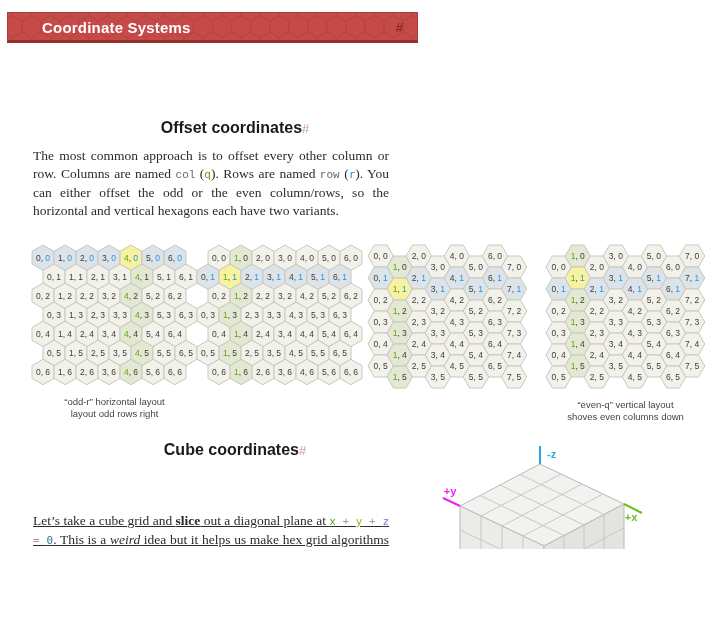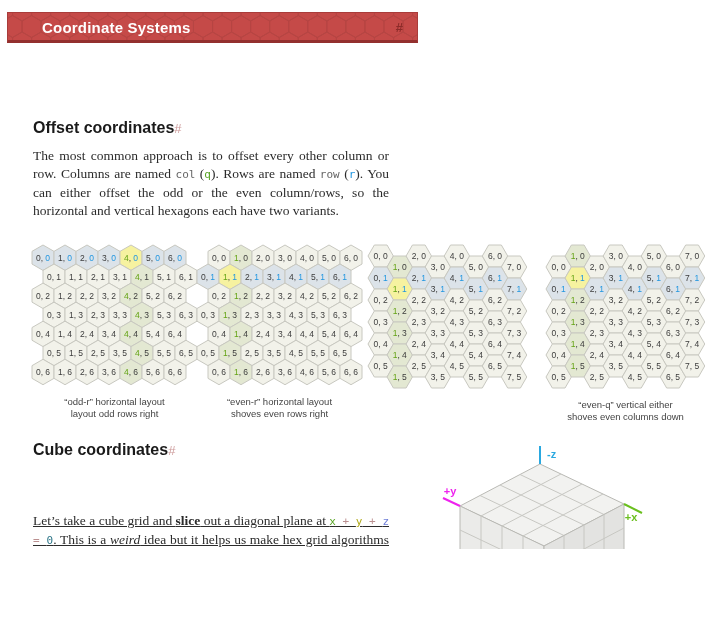--- a/index.html
+++ b/index.html
@@ -7,32 +7,32 @@
         font-family:"Liberation Serif",serif;}
   
   .banner{position:absolute;left:7px;top:12px;width:411px;height:31px;background:#c54a48;
           border:1px solid #a93c3a;border-bottom:3px solid #93302e;box-sizing:border-box;overflow:hidden;}
   .banner svg{position:absolute;left:0;top:0;}
   .banner-title{position:absolute;left:34px;top:50%;transform:translateY(-50%);
         color:#ffffff;font:bold 15px "Liberation Sans",sans-serif;letter-spacing:.2px;white-space:nowrap;}
   .banner-anchor{position:absolute;right:14px;top:50%;transform:translateY(-50%);
         color:#8c2b29;font:bold 13px "Liberation Sans",sans-serif;text-decoration:none;}
   
-  .h-row{position:absolute;left:33px;width:370px;display:flex;justify-content:flex-start;align-items:baseline;}
+  .h-row{position:absolute;left:50px;width:370px;display:flex;justify-content:center;align-items:baseline;}
   .h-row h2{margin:0;font:bold 16px "Liberation Sans",sans-serif;color:#1a1a1a;}
   .h-anchor{color:#cc9999;font:13px "Liberation Sans",sans-serif;text-decoration:none;}
   #h-offset{top:119px;} #h-cube{top:441px;}
   
   .body{position:absolute;left:33px;width:356px;margin:0;text-align:justify;
         font:13.5px/18px "Liberation Serif",serif;color:#2b2b2b;}
   #p1{top:52px;} #p2{top:147px;} #p3{top:468px;} #p4{top:512px;text-decoration:underline;}
   .s-i{font-style:italic;} .s-b{font-weight:bold;}
   .s-c,.s-cq,.s-cr,.s-cx,.s-cy,.s-cz,.s-cop,.s-cnum{
         font-family:"DejaVu Sans Mono",monospace;font-size:11px;}
-  .s-c{color:#666666;} .s-cq{color:#56a221;} .s-cr{color:#2196e0;}
+  .s-c{color:#666666;font-family:Liberation Mono, monospace;} .s-cq{color:#56a221;} .s-cr{color:#2196e0;}
   .s-cx{color:#56a221;} .s-cy{color:#b0a818;} .s-cz{color:#6f7fd8;}
   .s-cop{color:#bb9090;} .s-cnum{color:#2d7688;}
   
   #diagrams{position:absolute;left:0;top:244px;width:720px;height:178px;}
   .hexfig{position:absolute;top:0;margin:0;display:flex;flex-direction:column;align-items:center;}
   .hexfig:nth-child(1){left:31px;} .hexfig:nth-child(2){left:196px;}
   .hexfig:nth-child(3){left:367px;} .hexfig:nth-child(4){left:545px;}
   .hexfig figcaption{margin-top:10px;font:9.5px/11.5px "Liberation Sans",sans-serif;color:#444;text-align:center;}
   .hexnum{font:8.5px "Liberation Sans",sans-serif;}
   
@@ -525,24 +525,20 @@
           </g>
           <g>
             <polygon points="133.00,115.30 144.00,121.65 144.00,134.35 133.00,140.70 122.00,134.35 122.00,121.65" fill="#f2f2ea" stroke="#c8c8c0" stroke-width="1"></polygon>
             <text x="133" y="131" text-anchor="middle" class="hexnum"><tspan fill="#3c3c3c">5</tspan><tspan fill="#3c3c3c">, </tspan><tspan fill="#3c3c3c">6</tspan></text>
           </g>
           <g>
             <polygon points="155.00,115.30 166.00,121.65 166.00,134.35 155.00,140.70 144.00,134.35 144.00,121.65" fill="#f2f2ea" stroke="#c8c8c0" stroke-width="1"></polygon>
             <text x="155" y="131" text-anchor="middle" class="hexnum"><tspan fill="#3c3c3c">6</tspan><tspan fill="#3c3c3c">, </tspan><tspan fill="#3c3c3c">6</tspan></text>
           </g>
         </svg>
-        <figcaption>
-          <div>“even-r” horizontal layout</div>
-          <div>shoves even rows right</div>
-        </figcaption>
       </figure>
       <figure class="hexfig">
         <svg width="161" height="145">
           <g>
             <polygon points="26.40,12.00 20.05,23.00 7.35,23.00 1.00,12.00 7.35,1.00 20.05,1.00" fill="#f2f2ea" stroke="#c8c8c0" stroke-width="1"></polygon>
             <text x="13.7" y="15" text-anchor="middle" class="hexnum"><tspan fill="#3c3c3c">0</tspan><tspan fill="#3c3c3c">, </tspan><tspan fill="#3c3c3c">0</tspan></text>
           </g>
           <g>
             <polygon points="45.45,23.00 39.10,34.00 26.40,34.00 20.05,23.00 26.40,12.00 39.10,12.00" fill="#e3e8d2" stroke="#c8c8c0" stroke-width="1"></polygon>
             <text x="32.75" y="26" text-anchor="middle" class="hexnum"><tspan fill="#63a313">1</tspan><tspan fill="#3c3c3c">, </tspan><tspan fill="#3c3c3c">0</tspan></text>
@@ -922,21 +918,21 @@
           <g>
             <polygon points="140.70,133.00 134.35,144.00 121.65,144.00 115.30,133.00 121.65,122.00 134.35,122.00" fill="#f2f2ea" stroke="#c8c8c0" stroke-width="1"></polygon>
             <text x="128" y="136" text-anchor="middle" class="hexnum"><tspan fill="#3c3c3c">6</tspan><tspan fill="#3c3c3c">, </tspan><tspan fill="#3c3c3c">5</tspan></text>
           </g>
           <g>
             <polygon points="159.75,122.00 153.40,133.00 140.70,133.00 134.35,122.00 140.70,111.00 153.40,111.00" fill="#f2f2ea" stroke="#c8c8c0" stroke-width="1"></polygon>
             <text x="147.04999999999998" y="125" text-anchor="middle" class="hexnum"><tspan fill="#3c3c3c">7</tspan><tspan fill="#3c3c3c">, </tspan><tspan fill="#3c3c3c">5</tspan></text>
           </g>
         </svg>
         <figcaption>
-          <div>“even-q” vertical either</div>
+          <div>“even-q” vertical layout</div>
           <div>shoves even columns down</div>
         </figcaption>
       </figure>
     </div>
 
   <div class="h-row" id="h-cube">
     <h2>Cube coordinates</h2>
     <a class="h-anchor" href="#">#</a>
   </div>
 

